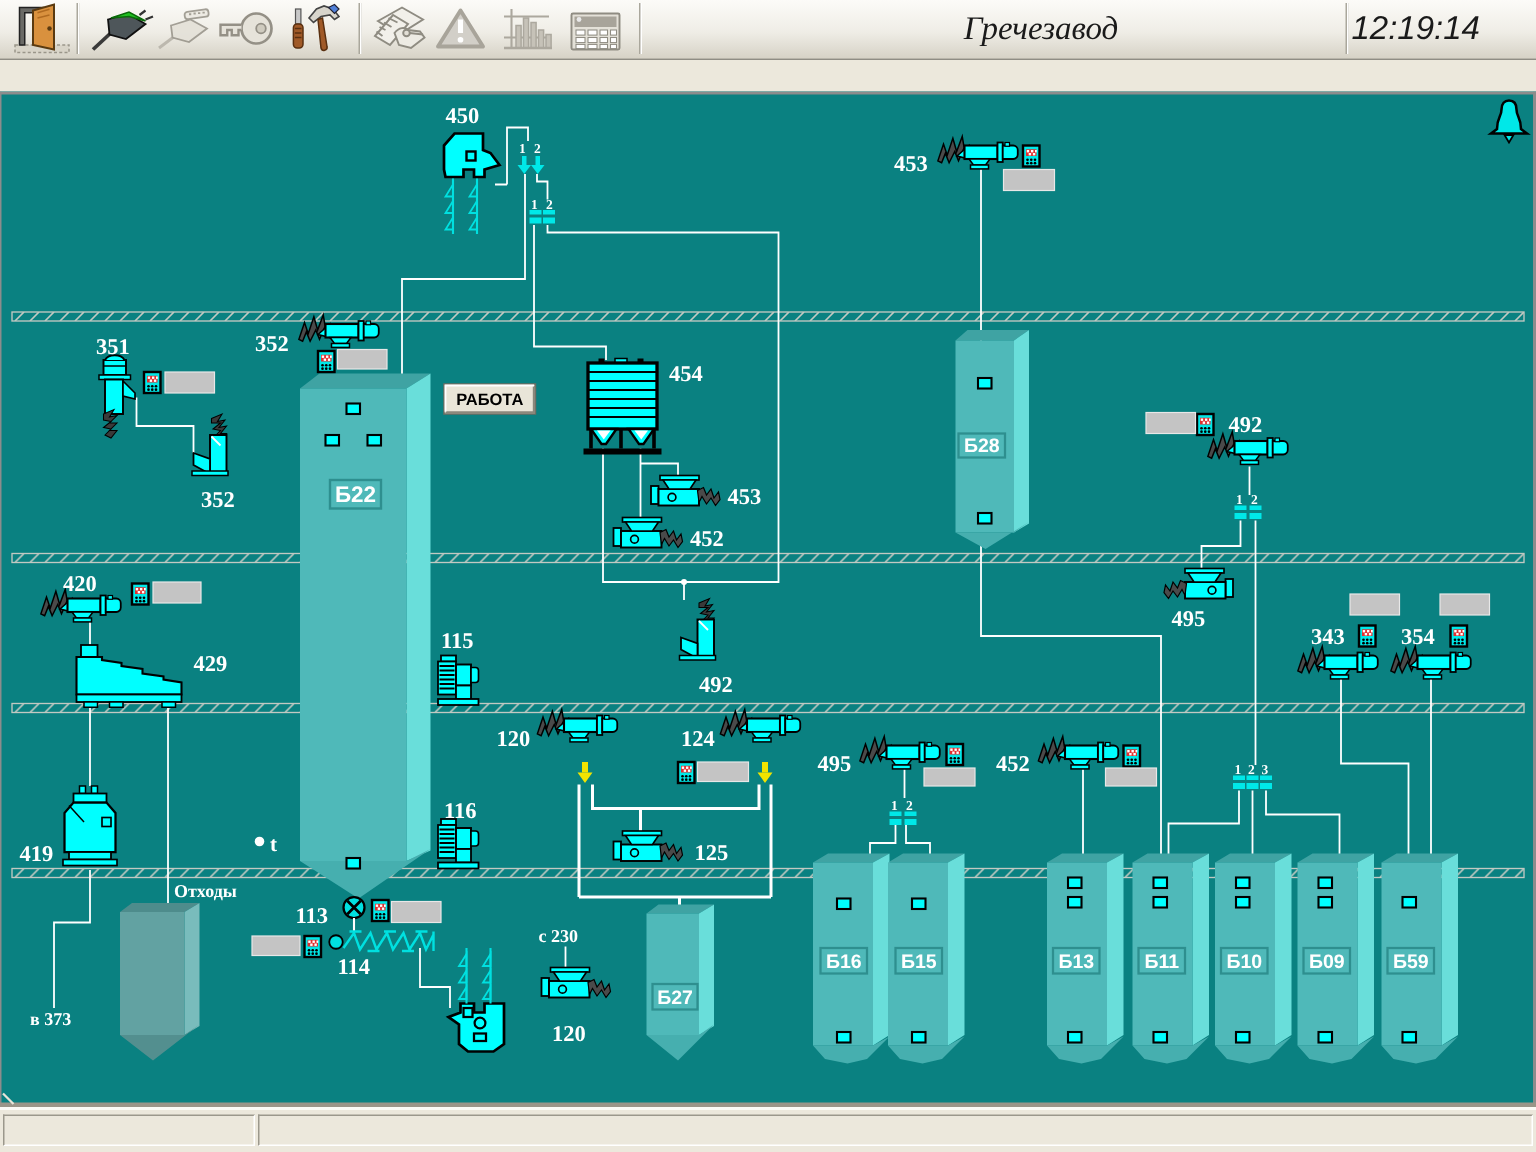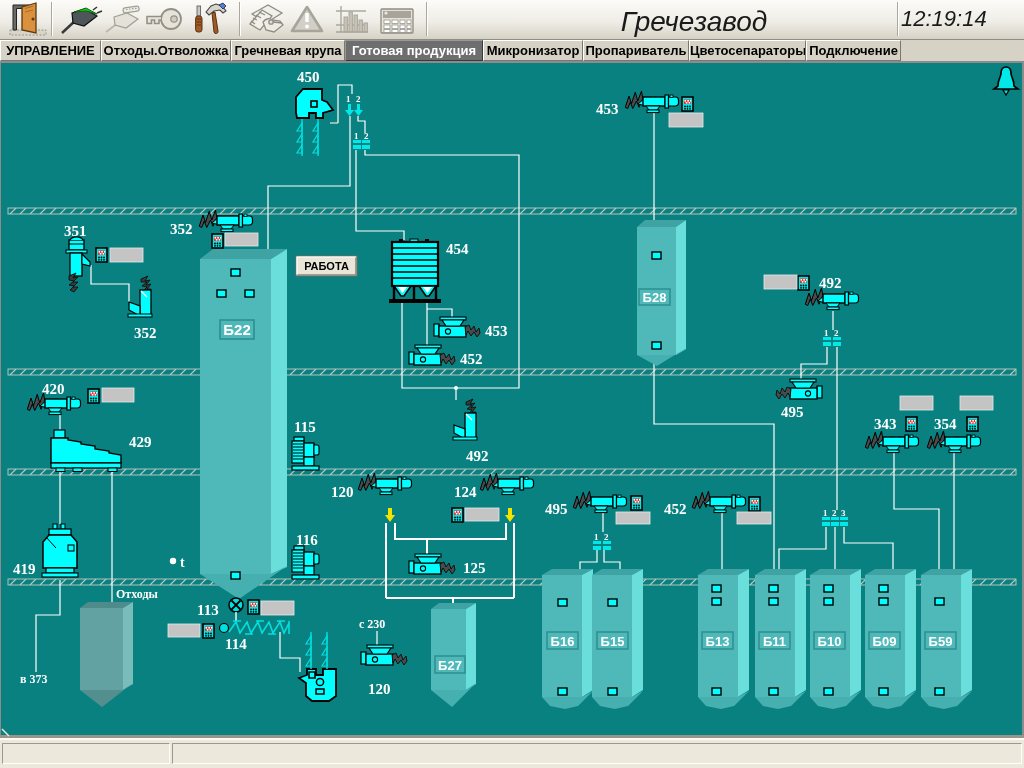--- a/index.html
+++ b/index.html
@@ -2,21 +2,21 @@
 <html><head>
 <meta charset="utf-8">
 <style>
 html,body{margin:0;padding:0;width:1024px;height:768px;overflow:hidden;
  font-family:"Liberation Sans",sans-serif;background:#ECE8DC;}
 #page{position:absolute;left:0;top:0;width:1024px;height:768px;}
 #toolbar{position:absolute;left:0;top:0;width:1024px;height:39px;
  background:linear-gradient(#FCFBF8,#EFEDE6 55%,#D6D2C6);border-bottom:1px solid #8F8D84;}
 .sep{position:absolute;top:2px;height:34px;width:1px;background:#AAA79C;border-right:1px solid #FFF;}
 #title{position:absolute;left:599px;top:6px;width:190px;text-align:center;
- font-family:Liberation Sans, sans-serif;font-style:italic;font-size:28px;color:#1A1A1A;}
+ font-family:Liberation Serif, serif;font-style:italic;font-size:22px;color:#1A1A1A;}
 #clock{position:absolute;left:901px;top:6px;width:122px;
  font-style:italic;font-size:22px;color:#1A1A1A;}
 #tabs{position:absolute;left:0;top:40px;width:1024px;height:21px;background:#D6D2C6;}
 .tab{position:absolute;top:0;height:21px;box-sizing:border-box;background:#D6D2C6;
  border-top:1px solid #FFFFFF;border-left:1px solid #FFFFFF;border-right:1px solid #7A786E;border-bottom:1px solid #7A786E;
  font-weight:bold;font-size:13px;color:#000;text-align:center;line-height:20px;white-space:nowrap;overflow:hidden;}
 .tab.act{background:#6E6E6E;color:#FFFFFF;border-top:1px solid #9A9A9A;border-left:1px solid #9A9A9A;border-right:1px solid #3A3A3A;border-bottom:1px solid #3A3A3A;}
 #main{position:absolute;left:0;top:61px;width:1024px;height:677px;background:#0A8181;}
 #statusband{position:absolute;left:0;top:738px;width:1024px;height:30px;background:#ECE8DC;border-top:2px solid #FBFAF6;box-sizing:border-box;}
 .spanel{position:absolute;top:3px;height:21px;box-sizing:border-box;background:#ECE8DC;
@@ -101,30 +101,20 @@
             <rect x="407" y="29.6" width="4" height="2.8"></rect>
     </g>
    </g>
   </svg>
   <div class="sep" style="left:51px"></div>
   <div class="sep" style="left:239px"></div>
   <div class="sep" style="left:426px"></div>
   <div class="sep" style="left:897px"></div>
   <div id="title">Гречезавод</div>
   <div id="clock">12:19:14</div>
- </div>
- <div id="tabs">
-  <div class="tab" style="left:0px;width:101px">УПРАВЛЕНИЕ</div>
-  <div class="tab" style="left:101px;width:130px">Отходы.Отволожка</div>
-  <div class="tab" style="left:231px;width:114px">Гречневая крупа</div>
-  <div class="tab act" style="left:345px;width:138px">Готовая продукция</div>
-  <div class="tab" style="left:483px;width:100px">Микронизатор</div>
-  <div class="tab" style="left:583px;width:106px">Пропариватель</div>
-  <div class="tab" style="left:689px;width:117px">Цветосепараторы</div>
-  <div class="tab" style="left:806px;width:95px">Подключение</div>
  </div>
  <div id="main">
   <svg id="diagram" width="1024" height="677" viewBox="0 61 1024 677">
   <defs>
    <pattern id="hatch" width="10" height="6" patternUnits="userSpaceOnUse">
      <path d="M2,6 L8,0" stroke="#C2C9C2" stroke-width="1.1" fill="none"></path>
    </pattern>
    <g id="conv">
      <rect x="0" y="0" width="1008" height="6" fill="url(#hatch)"></rect>
      <rect x="0" y="0" width="1008" height="6" fill="none" stroke="#C2C9C2" stroke-width="0.9"></rect>

